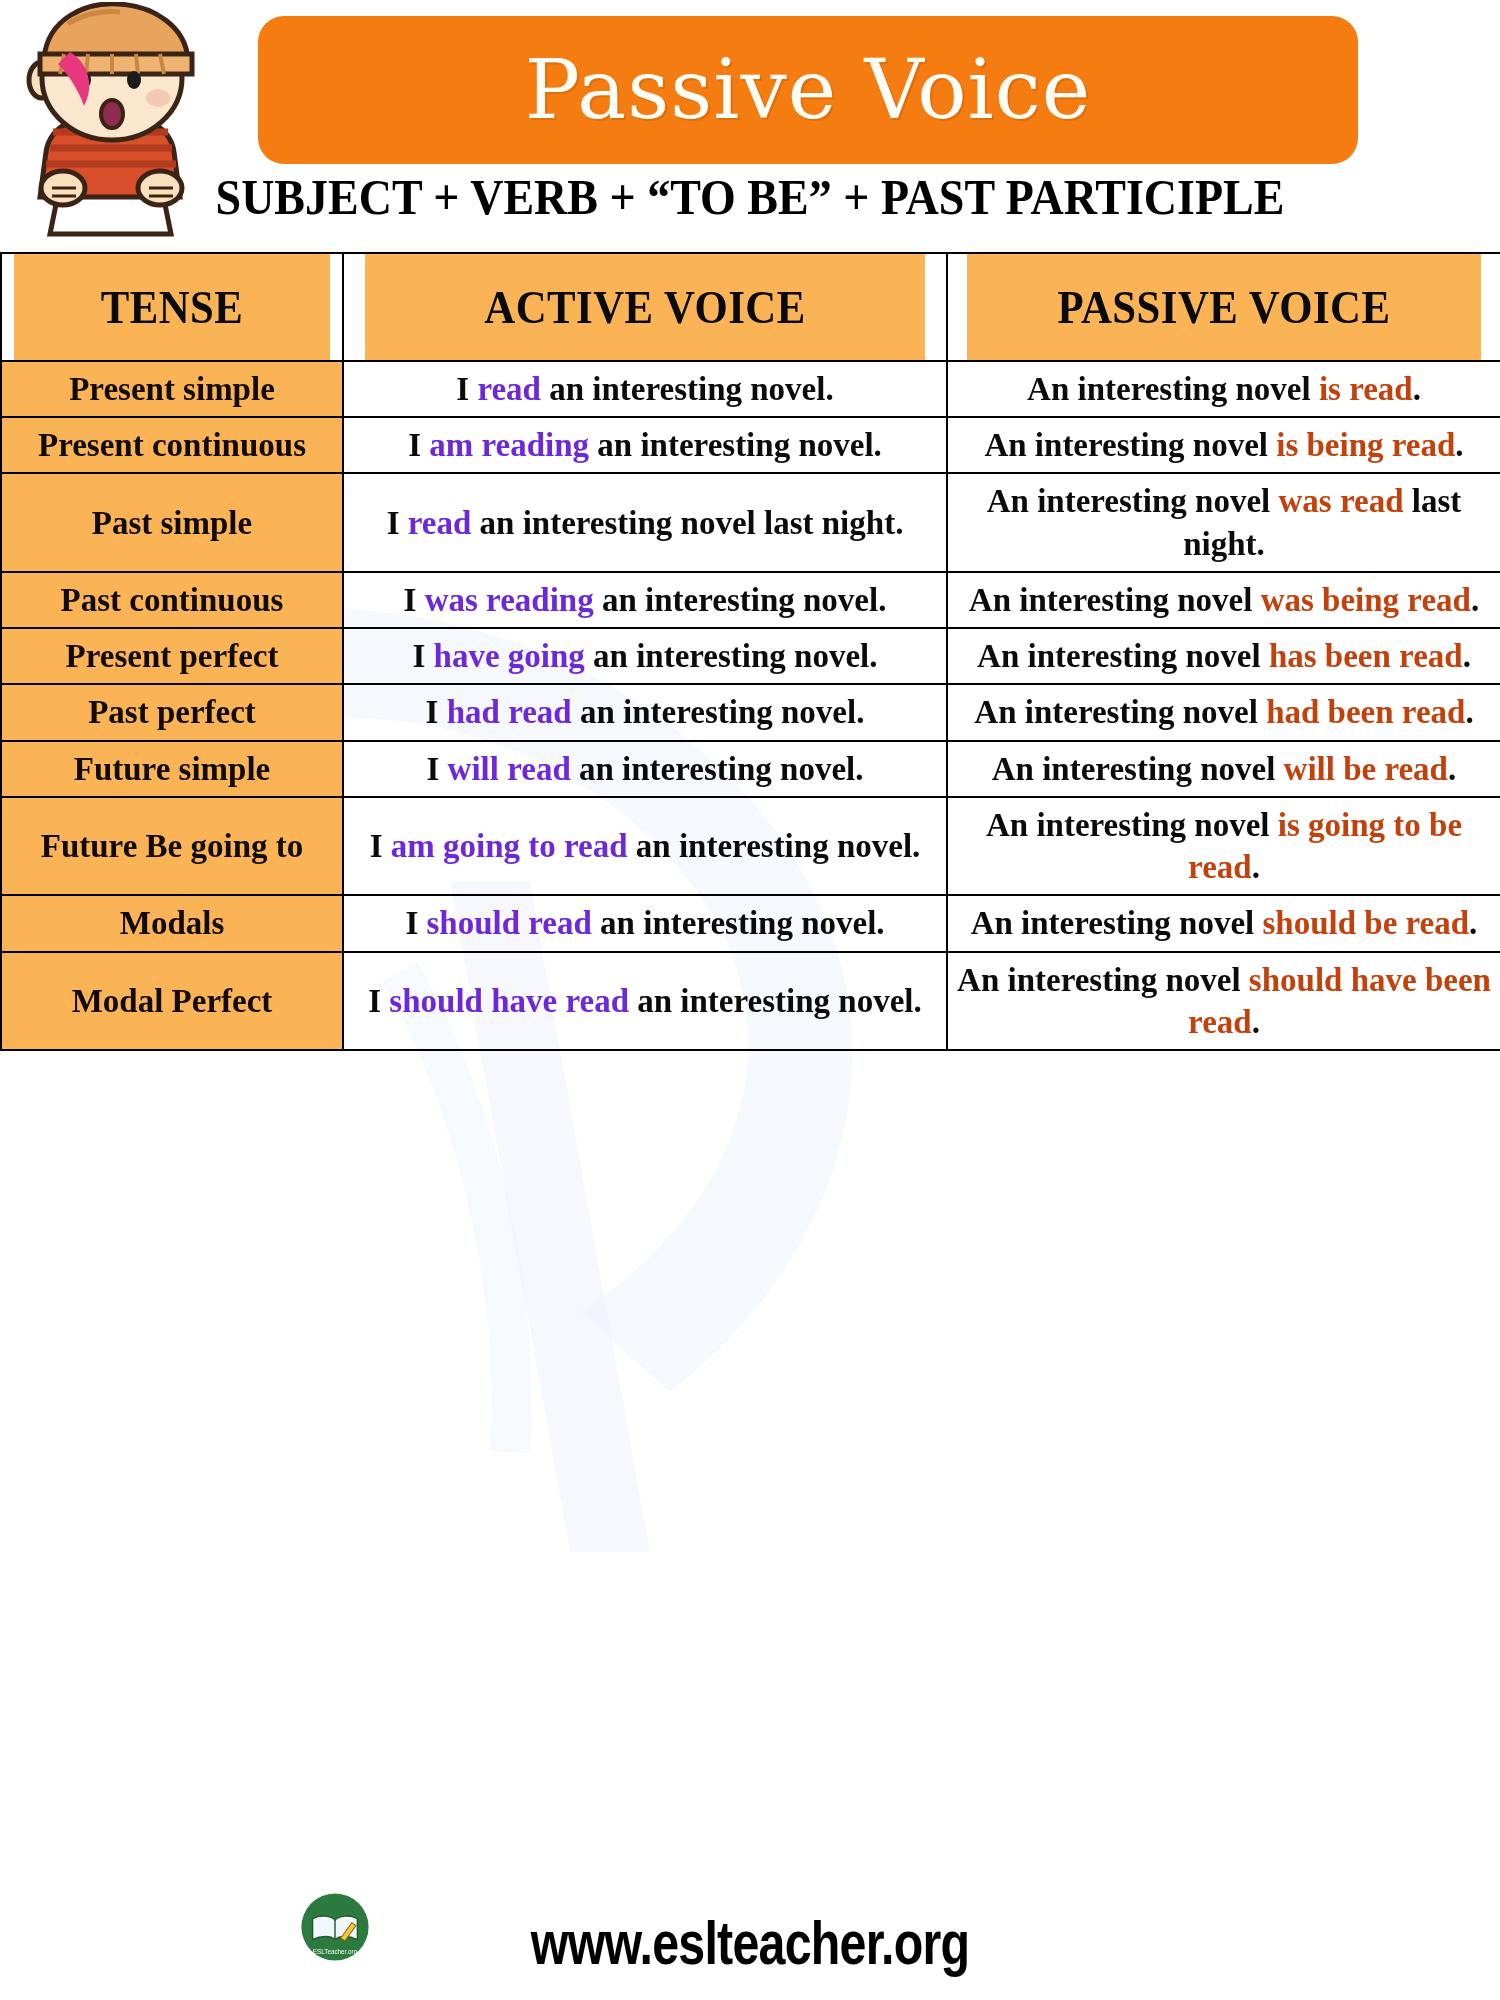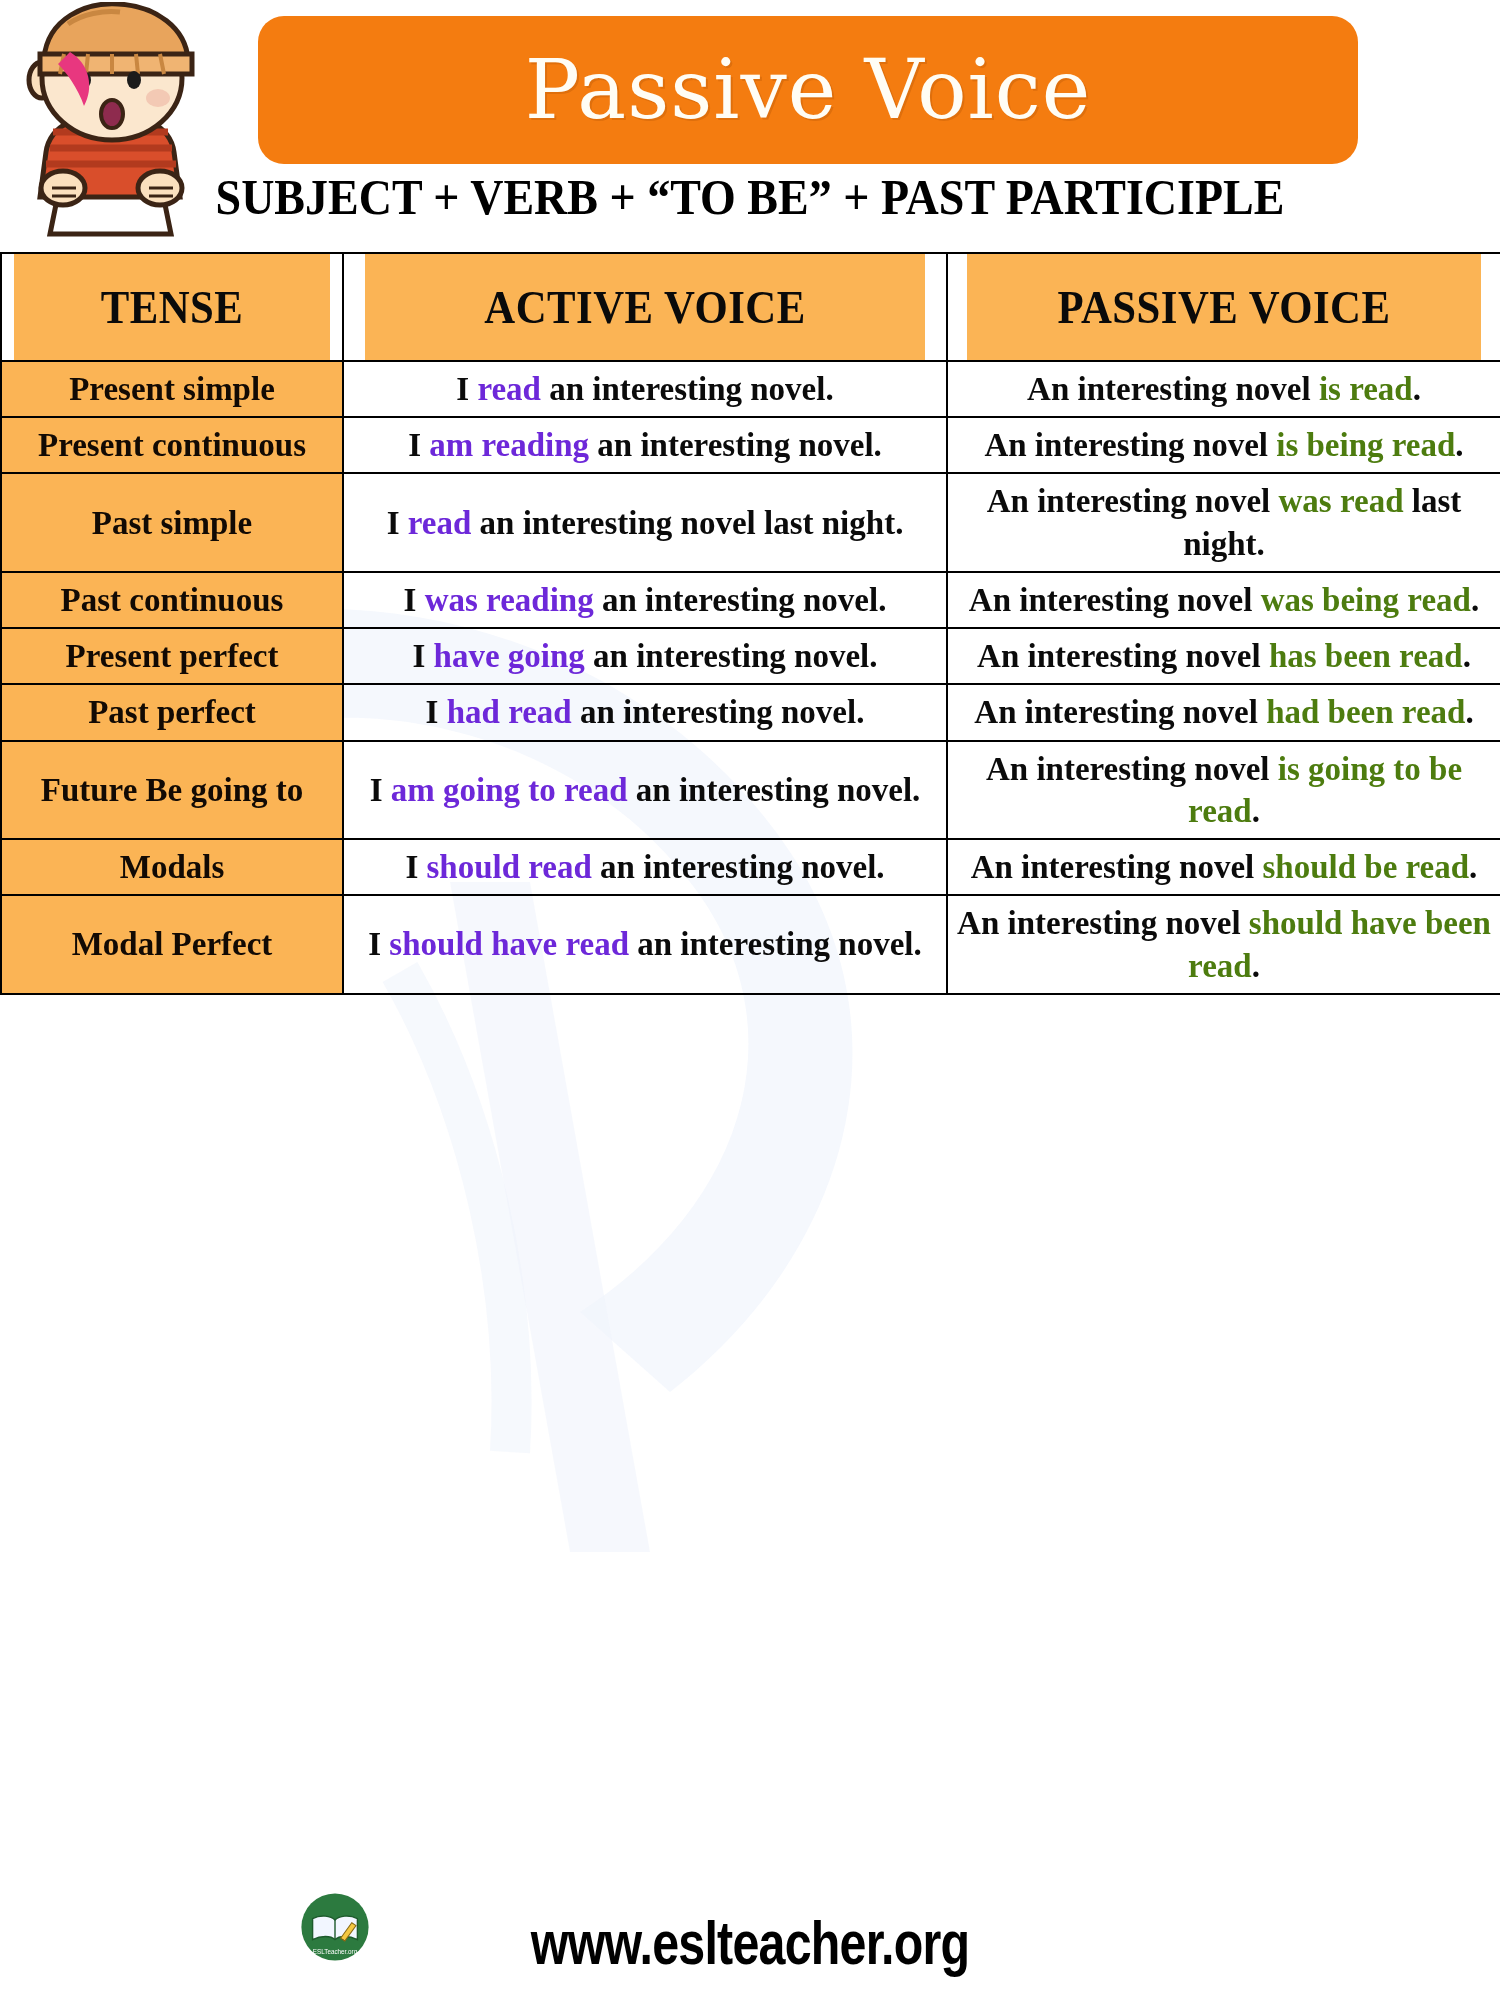--- a/index.html
+++ b/index.html
@@ -107,21 +107,21 @@
   }
   td.sent {
     background:transparent;
     font-family:"Liberation Serif", serif;
     font-weight:bold;
     font-size:33px;
     color:#0b0b0b;
     line-height:1.28;
   }
   .hl-red   { color:#6d28d9; }
-  .hl-green { color:#4d7c0f;margin-top:19px; }
+  .hl-green { color:#c2410c;margin-top:19px; }
 
   
   .logo-badge {
     position:absolute;
     z-index:5;
     left:300px;
     top:1640px;
     width:70px; height:70px;
   }
 
@@ -238,20 +238,25 @@
           <td class="tense">Present perfect</td>
           <td class="sent"><span>I </span><span class="hl-red">have going</span><span> an interesting novel.</span></td>
           <td class="sent"><span>An interesting novel </span><span class="hl-green">has been read</span><span>.</span></td>
         </tr>
         <tr>
           <td class="tense">Past perfect</td>
           <td class="sent"><span>I </span><span class="hl-red">had read</span><span> an interesting novel.</span></td>
           <td class="sent"><span>An interesting novel </span><span class="hl-green">had been read</span><span>.</span></td>
         </tr>
         <tr>
+          <td class="tense">Future simple</td>
+          <td class="sent"><span>I </span><span class="hl-red">will read</span><span> an interesting novel.</span></td>
+          <td class="sent"><span>An interesting novel </span><span class="hl-green">will be read</span><span>.</span></td>
+        </tr>
+        <tr>
           <td class="tense">Future Be going to</td>
           <td class="sent"><span>I </span><span class="hl-red">am going to read</span><span> an interesting novel.</span></td>
           <td class="sent"><span>An interesting novel </span><span class="hl-green">is going to be read</span><span>.</span></td>
         </tr>
         <tr>
           <td class="tense">Modals</td>
           <td class="sent"><span>I </span><span class="hl-red">should read</span><span> an interesting novel.</span></td>
           <td class="sent"><span>An interesting novel </span><span class="hl-green">should be read</span><span>.</span></td>
         </tr>
         <tr>

